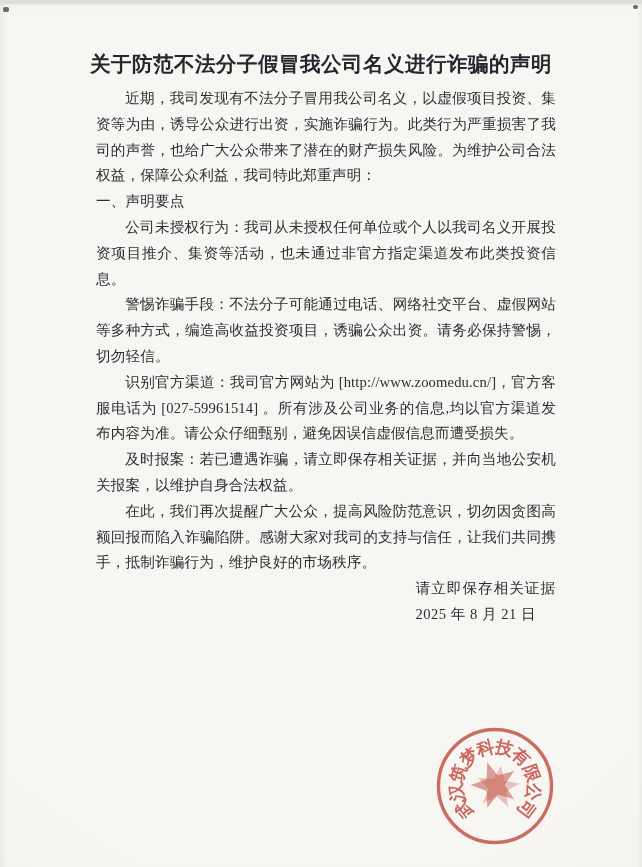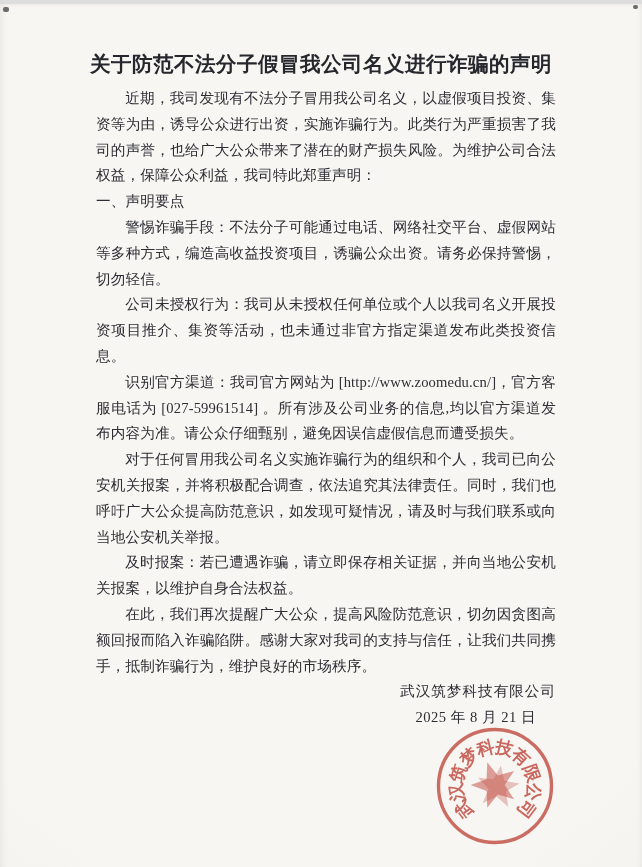--- a/index.html
+++ b/index.html
@@ -62,31 +62,30 @@
 
   <div class="speck tl"></div>
   <div class="speck tr"></div>
 
   <div class="doc-title">关于防范不法分子假冒我公司名义进行诈骗的声明</div>
 
   <div class="content">
     <p class="body-p">近期，我司发现有不法分子冒用我公司名义，以虚假项目投资、集资等为由，诱导公众进行出资，实施诈骗行为。此类行为严重损害了我司的声誉，也给广大公众带来了潜在的财产损失风险。为维护公司合法权益，保障公众利益，我司特此郑重声明：</p>
 
     <p class="heading-p">一、声明要点</p>
+    <p class="body-p">公司未授权行为：我司从未授权任何单位或个人以我司名义开展投资项目推介、集资等活动，也未通过非官方指定渠道发布此类投资信息。</p>
     <p class="body-p">警惕诈骗手段：不法分子可能通过电话、网络社交平台、虚假网站等多种方式，编造高收益投资项目，诱骗公众出资。请务必保持警惕，切勿轻信。</p>
-    <p class="body-p">公司未授权行为：我司从未授权任何单位或个人以我司名义开展投资项目推介、集资等活动，也未通过非官方指定渠道发布此类投资信息。</p>
     <p class="body-p">识别官方渠道：我司官方网站为 [http://www.zoomedu.cn/]，官方客服电话为 [027-59961514] 。所有涉及公司业务的信息,均以官方渠道发布内容为准。请公众仔细甄别，避免因误信虚假信息而遭受损失。</p>
 
-    <p class="body-p">对于任何冒用我公司名义实施诈骗行为的组织和个人，我司已向公安机关报案，并将积极配合调查，依法追究其法律责任。同时，我们也呼吁广大公众提高防范意识，如发现可疑情况，请及时与我们联系或向当地公安机关举报。</p>
 
     <p class="body-p">及时报案：若已遭遇诈骗，请立即保存相关证据，并向当地公安机关报案，以维护自身合法权益。</p>
     <p class="body-p">在此，我们再次提醒广大公众，提高风险防范意识，切勿因贪图高额回报而陷入诈骗陷阱。感谢大家对我司的支持与信任，让我们共同携手，抵制诈骗行为，维护良好的市场秩序。</p>
 
     <div class="signature">
-      <p class="sig-company">武汉筑梦科技有限公司</p>
+      <p class="sig-company">请立即保存相关证据</p>
       <p class="sig-date">2025 年 8 月 21 日</p>
     </div>
   </div>
 
   <svg class="seal" viewBox="-66 -66 132 132" xmlns="http://www.w3.org/2000/svg">
     <circle cx="0" cy="0" r="56.5" fill="none" stroke="#c23a2e" stroke-width="3.4" stroke-opacity="0.78"></circle>
     <g fill="#c23a2e" fill-opacity="0.82" font-size="17.5" text-anchor="middle">
       <text transform="rotate(-127)" x="0" y="-33">武</text>
       <text transform="rotate(-99)" x="0" y="-33">汉</text>
       <text transform="rotate(-71)" x="0" y="-33">筑</text>

